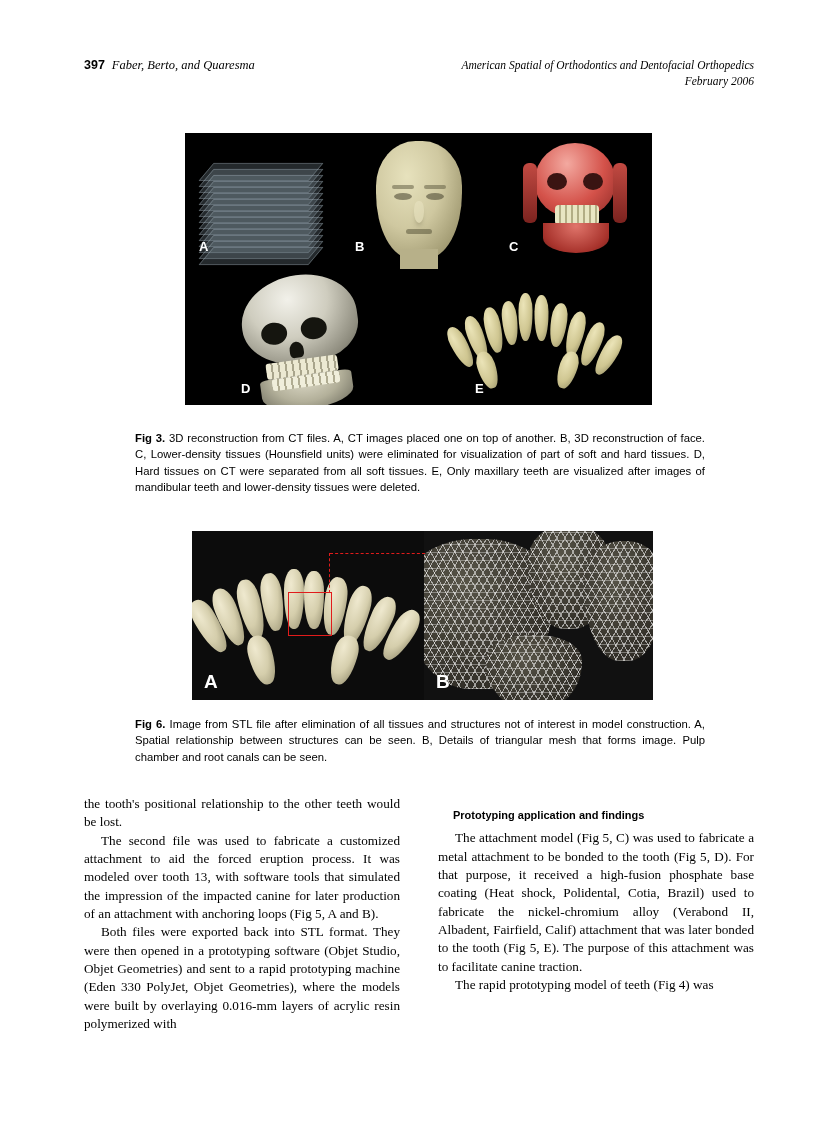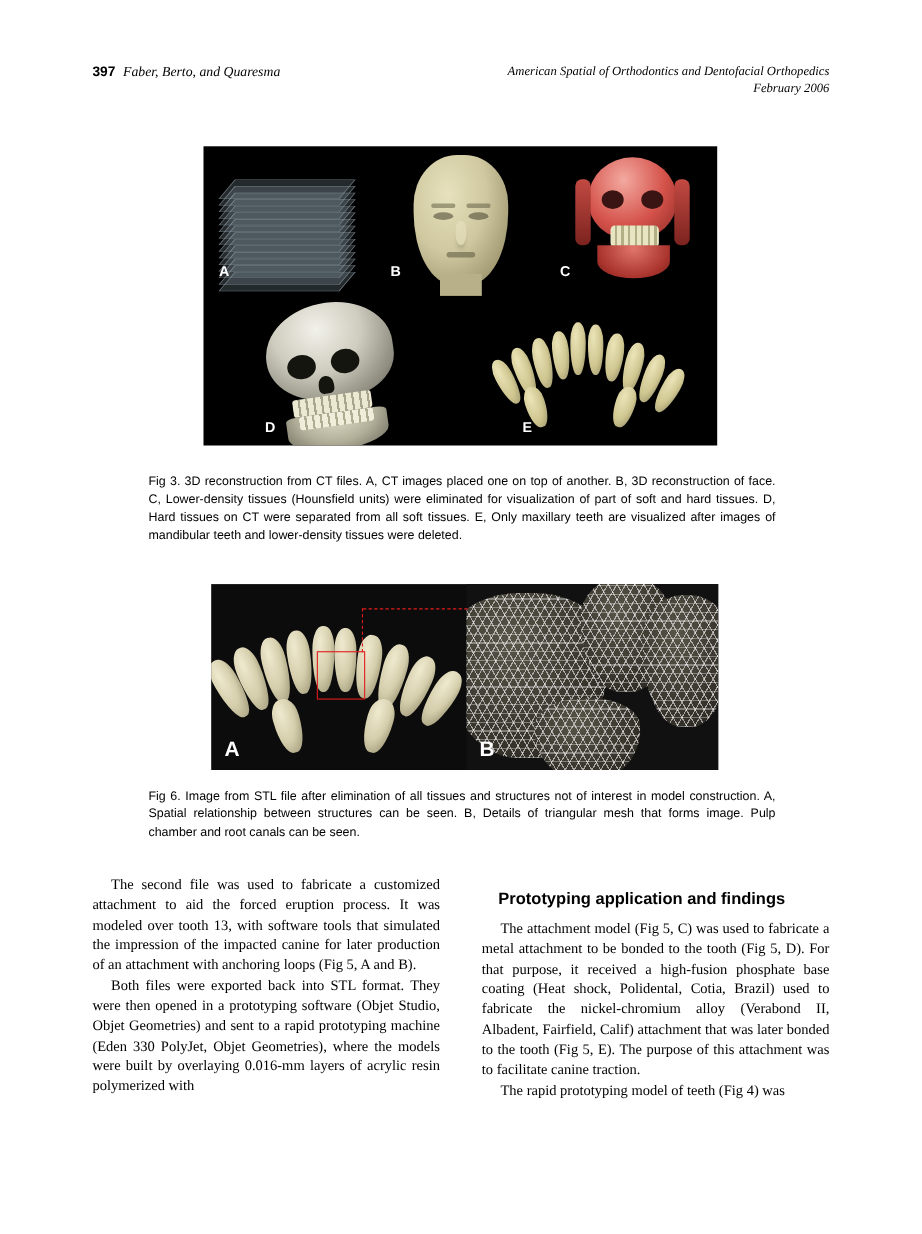--- a/index.html
+++ b/index.html
@@ -266,21 +266,21 @@
   }
 
   .figcap {
     position: absolute;
     font-family: "Liberation Sans", sans-serif;
     font-size: 11.3px;
     line-height: 1.45;
     text-align: justify;
     color: #000;
   }
-  .figcap b { font-weight: normal; }
+  .figcap b { font-weight: bold; }
 
   #fig3-caption {
     left: 135px;
     top: 430px;
     width: 570px;
   }
 
   
   .fig4-img {
     position: absolute;
@@ -345,21 +345,21 @@
   }
   .col.left { left: 84px; }
   .col.right { left: 438px; }
   .col p {
     margin: 0 0 0 0;
     text-indent: 17px;
   }
   .col p.noind { text-indent: 0; }
   .col h3 {
     font-family: "Liberation Sans", sans-serif;
-    font-size: 15px;
+    font-size: 11px;
     font-weight: bold;
     margin: 13px 0 6px 0;
     text-indent: 0;
     padding-left: 15px;
   }
 </style>
 </head>
 <body>
 
 <div class="page">
@@ -485,20 +485,21 @@
       <div class="f4mesh" style="left:62px;  top:104px; width:96px; height:74px;"></div>
       <span class="lbl" style="left:12px;top:140px;font-size:19px;">B</span>
     </div>
   </div>
 
   <div class="figcap" id="fig4-caption">
     <b>Fig 6.</b><span> Image from STL file after elimination of all tissues and structures not of interest in model construction. A, Spatial relationship between structures can be seen. B, Details of triangular mesh that forms image. Pulp chamber and root canals can be seen.</span>
   </div>
 
   <div class="col left">
+    <p class="noind">the tooth's positional relationship to the other teeth would be lost.</p>
     <p>The second file was used to fabricate a customized attachment to aid the forced eruption process. It was modeled over tooth 13, with software tools that simulated the impression of the impacted canine for later production of an attachment with anchoring loops (Fig 5, A and B).</p>
     <p>Both files were exported back into STL format. They were then opened in a prototyping software (Objet Studio, Objet Geometries) and sent to a rapid prototyping machine (Eden 330 PolyJet, Objet Geometries), where the models were built by overlaying 0.016-mm layers of acrylic resin polymerized with</p>
   </div>
 
   <div class="col right">
     <h3>Prototyping application and findings</h3>
     <p>The attachment model (Fig 5, C) was used to fabricate a metal attachment to be bonded to the tooth (Fig 5, D). For that purpose, it received a high-fusion phosphate base coating (Heat shock, Polidental, Cotia, Brazil) used to fabricate the nickel-chromium alloy (Verabond II, Albadent, Fairfield, Calif) attachment that was later bonded to the tooth (Fig 5, E). The purpose of this attachment was to facilitate canine traction.</p>
     <p>The rapid prototyping model of teeth (Fig 4) was</p>
   </div>
 

